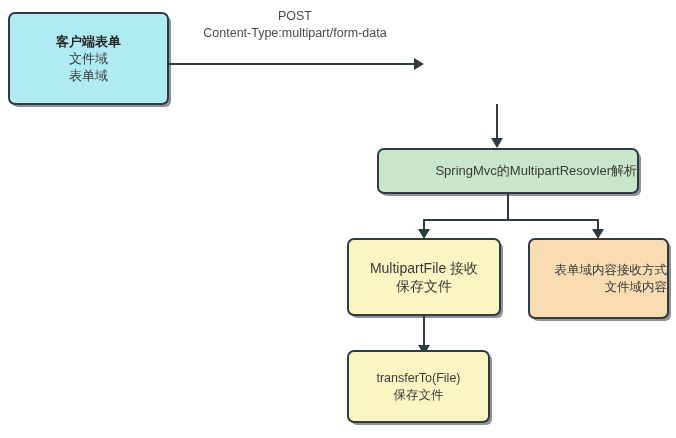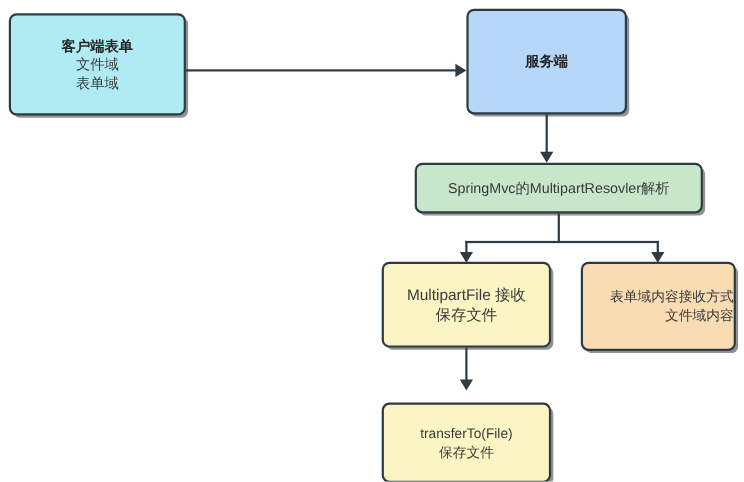--- a/index.html
+++ b/index.html
@@ -48,34 +48,35 @@
   }
   #node-server {
     left: 424px; top: 8px; width: 146px; height: 96px;
     background: #b6d7f7;
     font-size: 13px;
   }
   #node-resolver {
     left: 377px; top: 148px; width: 262px; height: 46px;
     background: #c8e6c9;
     font-size: 13px;
+    align-items: flex-end;
   }
   #node-multipartfile {
     left: 347px; top: 238px; width: 154px; height: 78px;
     background: #fbf5c4;
     font-size: 14px;
   }
   #node-formfield {
     left: 528px; top: 238px; width: 141px; height: 81px;
     background: #fadcb3;
     font-size: 12.5px;
     align-items: flex-end;
   }
   #node-transferto {
-    left: 347px; top: 366px; width: 154px; height: 73px;
+    left: 347px; top: 350px; width: 143px; height: 73px;
     background: #fbf5c4;
     font-size: 12.5px;
   }
 
   
   .conn {
     position: absolute;
     background: #2f3b42;
   }
   .conn.h { height: 2px; }
@@ -107,20 +108,24 @@
   }
 </style>
 </head>
 <body>
 
 <div id="canvas">
 
   <div class="conn h" style="left:169px; top:63px; width:248px;"></div>
   <div class="arrowhead right" style="left:414px; top:58px;"></div>
 
+  <div class="edge-label" style="left:170px; top:8px; width:250px;">
+    <span class="line">POST</span><br>
+    <span class="line">Content-Type:multipart/form-data</span>
+  </div>
 
   <div class="conn v" style="left:496px; top:104px; height:36px;"></div>
   <div class="arrowhead down" style="left:491px; top:138px;"></div>
 
   <div class="conn v" style="left:507px; top:194px; height:26px;"></div>
   <div class="conn h" style="left:423px; top:219px; width:176px;"></div>
 
   <div class="conn v" style="left:423px; top:219px; height:13px;"></div>
   <div class="arrowhead down" style="left:418px; top:229px;"></div>
 
@@ -129,23 +134,20 @@
 
   <div class="conn v" style="left:423px; top:316px; height:32px;"></div>
   <div class="arrowhead down" style="left:418px; top:345px;"></div>
 
   <div class="node" id="node-client">
     <span class="line bold">客户端表单</span>
     <span class="line">文件域</span>
     <span class="line">表单域</span>
   </div>
 
-  <div class="node" id="node-server">
-    <span class="line bold">服务端</span>
-  </div>
 
   <div class="node" id="node-resolver">
     <span class="line">SpringMvc的MultipartResovler解析</span>
   </div>
 
   <div class="node" id="node-multipartfile">
     <span class="line">MultipartFile 接收</span>
     <span class="line">保存文件</span>
   </div>
 

